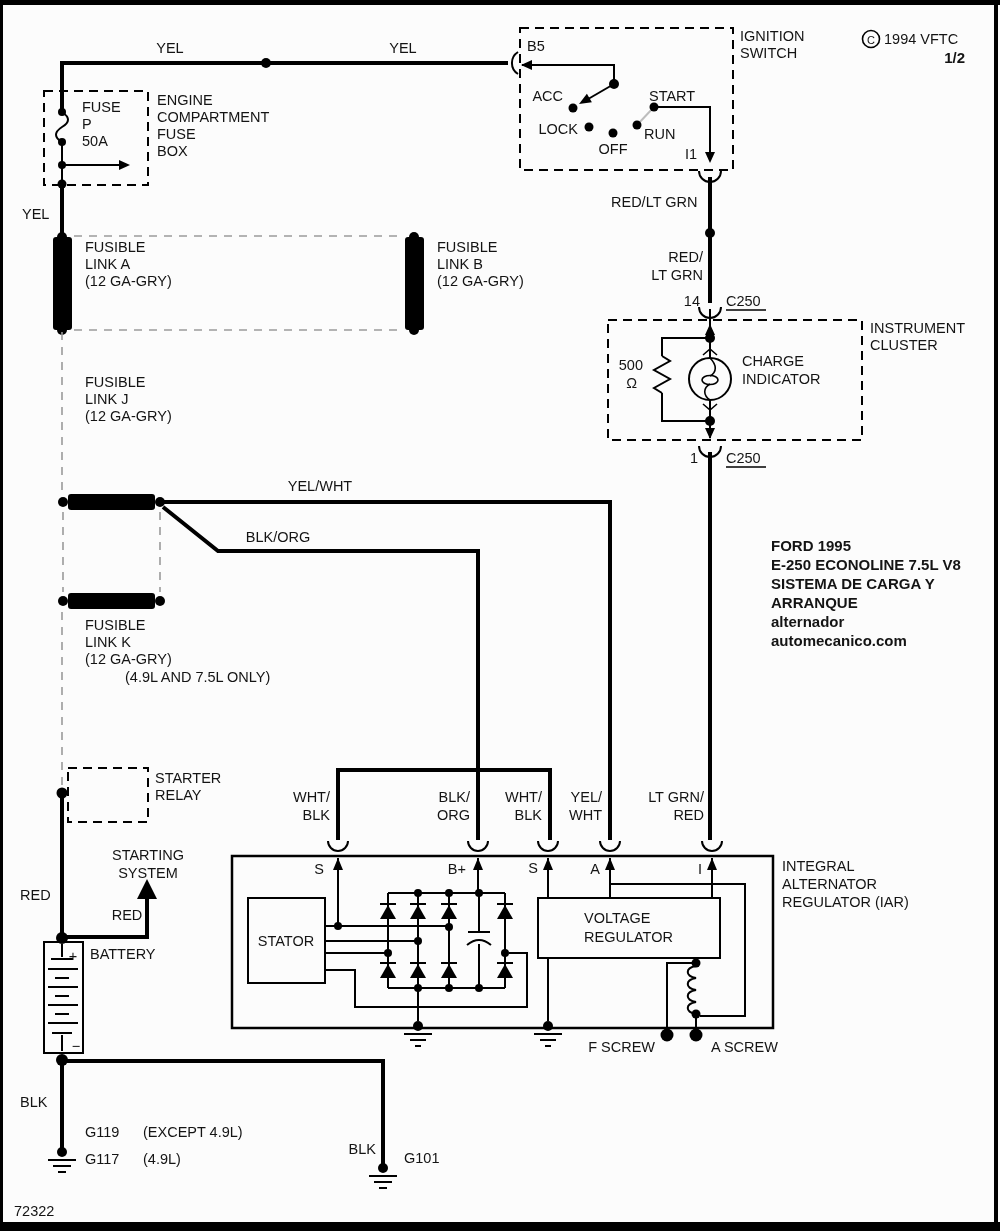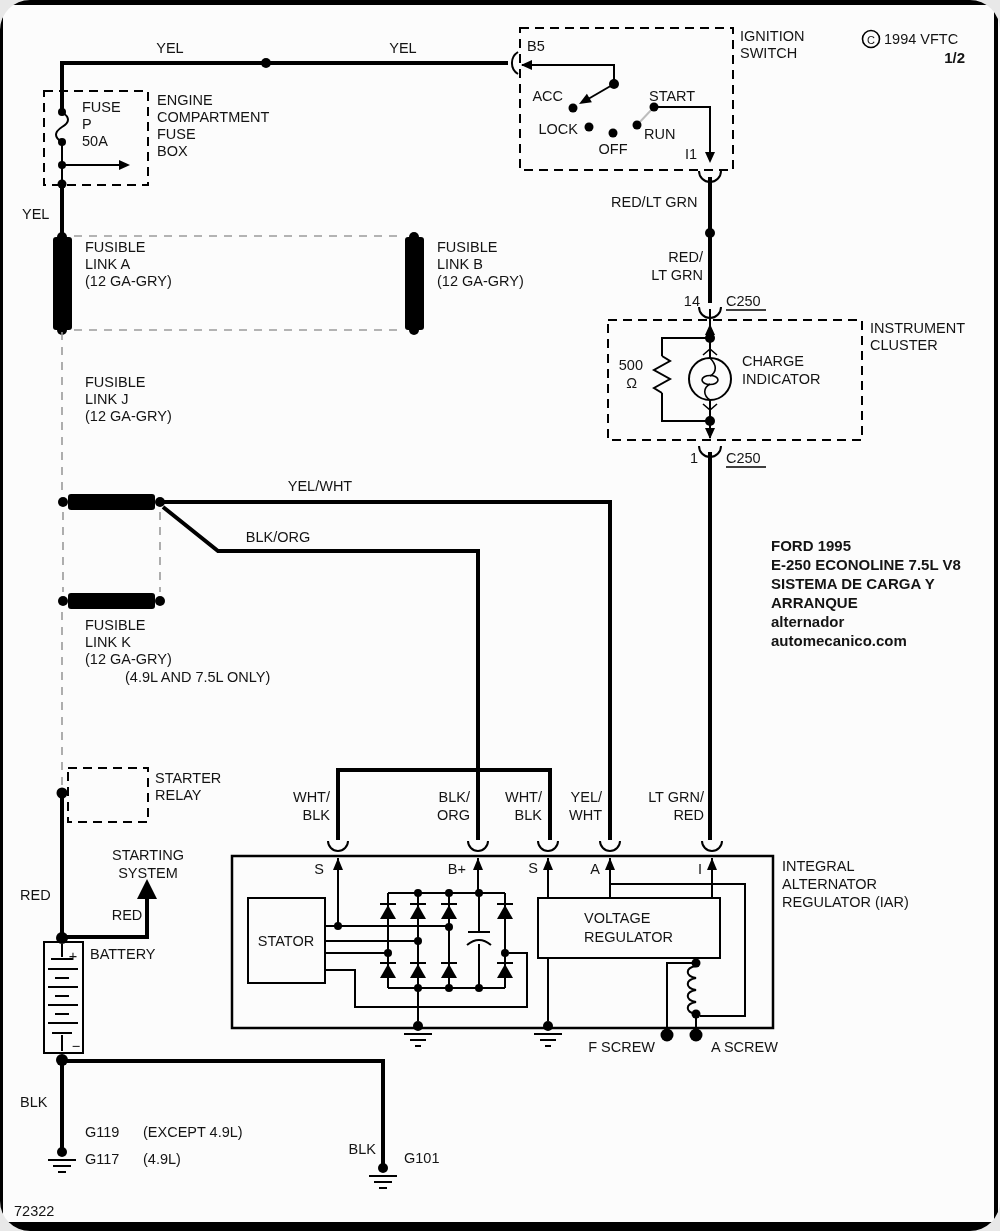--- a/index.html
+++ b/index.html
@@ -1,17 +1,17 @@
 <!DOCTYPE html>
 <html><head>
 <meta charset="utf-8">
 <style>
   html,body{margin:0;padding:0;background:#e8e8e8;}
   .page{position:relative;width:1000px;height:1231px;background:#fcfcfc;overflow:hidden;
-        font-family:"Liberation Sans", sans-serif;border-radius:30px;}
+        font-family:"Liberation Sans", sans-serif;}
   svg{position:absolute;left:0;top:0;}
   svg text{font-family:"Liberation Sans", sans-serif;font-size:14.5px;fill:#141414;}
   svg text.b{font-weight:bold;font-size:15px;}
   svg text.sm{font-size:11px;}
   .w{stroke:#000;stroke-width:4;fill:none;}          
   .t{stroke:#000;stroke-width:2;fill:none;}          
   .t15{stroke:#000;stroke-width:1.6;fill:none;}
   .box{stroke:#000;stroke-width:2;fill:none;}
   .box25{stroke:#000;stroke-width:2.5;fill:none;}
   .dash{stroke:#000;stroke-width:2;fill:none;stroke-dasharray:9 6;}

